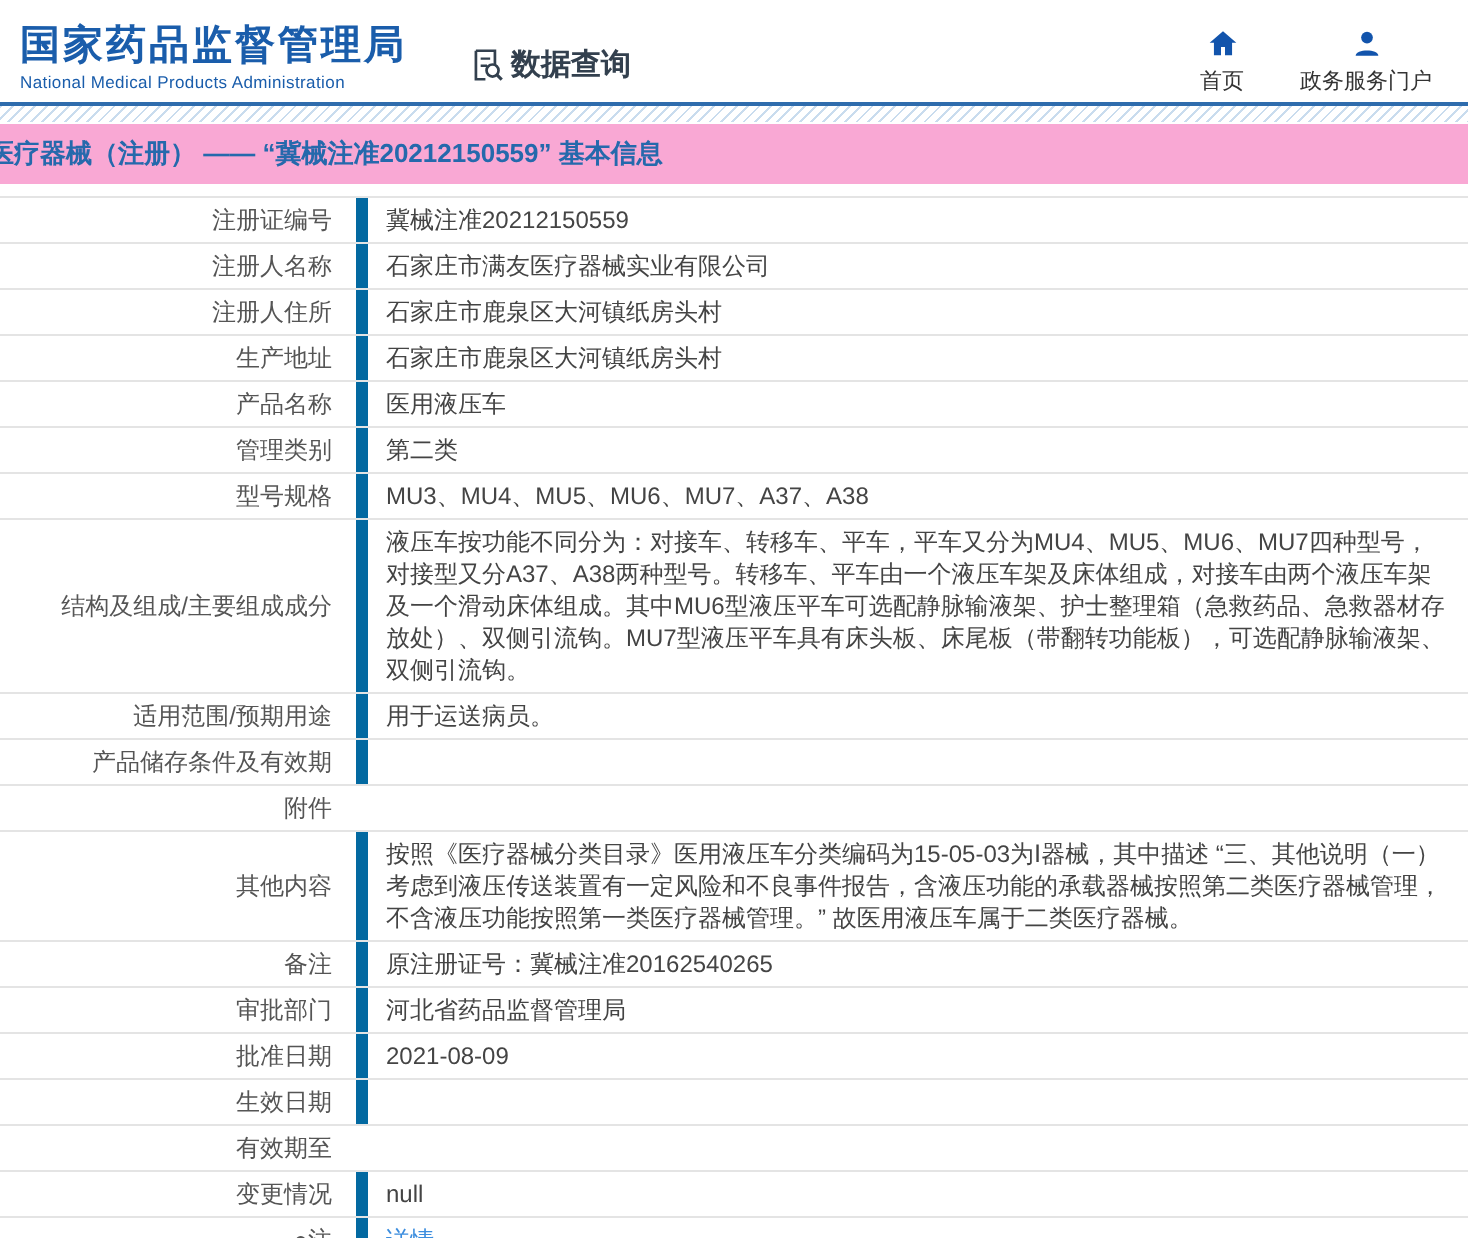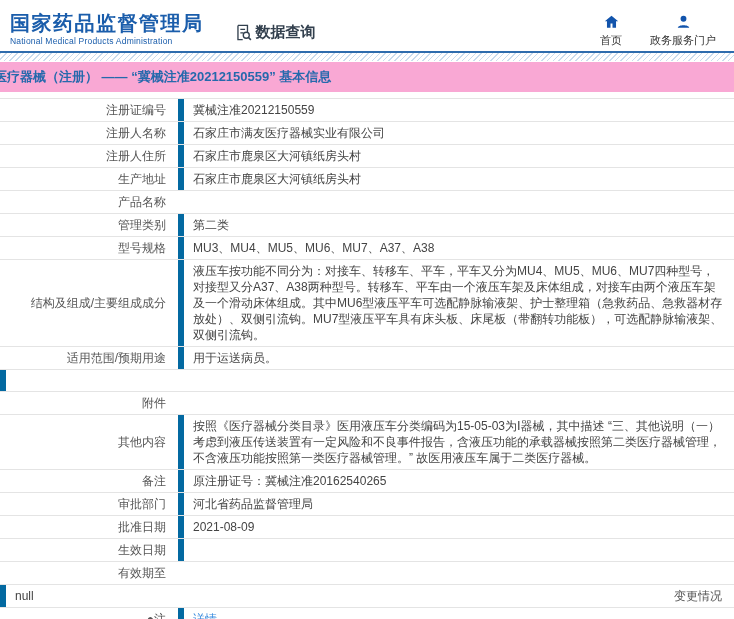--- a/index.html
+++ b/index.html
@@ -99,38 +99,40 @@
     <div class="row">
       <div class="cell label">注册人住所</div>
       <div class="cell value">石家庄市鹿泉区大河镇纸房头村</div>
     </div>
     <div class="row">
       <div class="cell label">生产地址</div>
       <div class="cell value">石家庄市鹿泉区大河镇纸房头村</div>
     </div>
     <div class="row">
       <div class="cell label">产品名称</div>
+      <div class="cell value">医用液压车</div>
     </div>
     <div class="row">
       <div class="cell label">管理类别</div>
       <div class="cell value">第二类</div>
     </div>
     <div class="row">
       <div class="cell label">型号规格</div>
       <div class="cell value">MU3、MU4、MU5、MU6、MU7、A37、A38</div>
     </div>
     <div class="row">
       <div class="cell label">结构及组成/主要组成成分</div>
       <div class="cell value">液压车按功能不同分为：对接车、转移车、平车，平车又分为MU4、MU5、MU6、MU7四种型号，对接型又分A37、A38两种型号。转移车、平车由一个液压车架及床体组成，对接车由两个液压车架及一个滑动床体组成。其中MU6型液压平车可选配静脉输液架、护士整理箱（急救药品、急救器材存放处）、双侧引流钩。MU7型液压平车具有床头板、床尾板（带翻转功能板），可选配静脉输液架、双侧引流钩。</div>
     </div>
     <div class="row">
       <div class="cell label">适用范围/预期用途</div>
       <div class="cell value">用于运送病员。</div>
     </div>
     <div class="row">
+      <div class="cell label">产品储存条件及有效期</div>
       <div class="cell value"></div>
     </div>
     <div class="row">
       <div class="cell label">附件</div>
     </div>
     <div class="row">
       <div class="cell label">其他内容</div>
       <div class="cell value">按照《医疗器械分类目录》医用液压车分类编码为15-05-03为Ⅰ器械，其中描述 “三、其他说明（一）考虑到液压传送装置有一定风险和不良事件报告，含液压功能的承载器械按照第二类医疗器械管理，不含液压功能按照第一类医疗器械管理。” 故医用液压车属于二类医疗器械。</div>
     </div>
     <div class="row">
@@ -146,22 +148,22 @@
       <div class="cell value">2021-08-09</div>
     </div>
     <div class="row">
       <div class="cell label">生效日期</div>
       <div class="cell value"></div>
     </div>
     <div class="row">
       <div class="cell label">有效期至</div>
     </div>
     <div class="row">
+      <div class="cell label">变更情况</div>
       <div class="cell value">null</div>
-      <div class="cell label">变更情况</div>
     </div>
     <div class="row">
       <div class="cell label">●注</div>
       <div class="cell value">
         <a href="#">详情</a>
       </div>
     </div>
   </div>
 
 </body></html>

